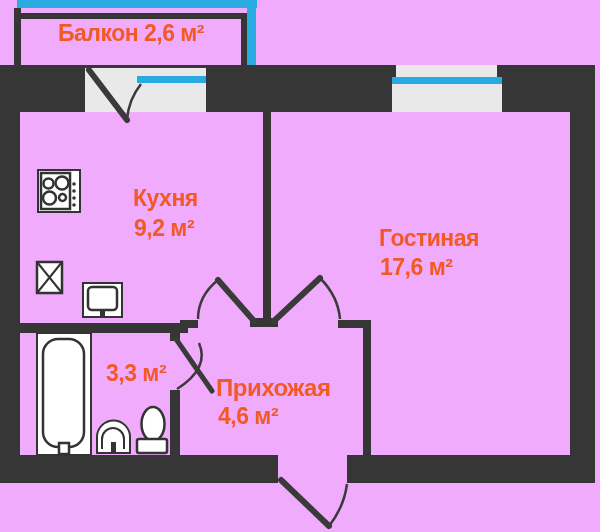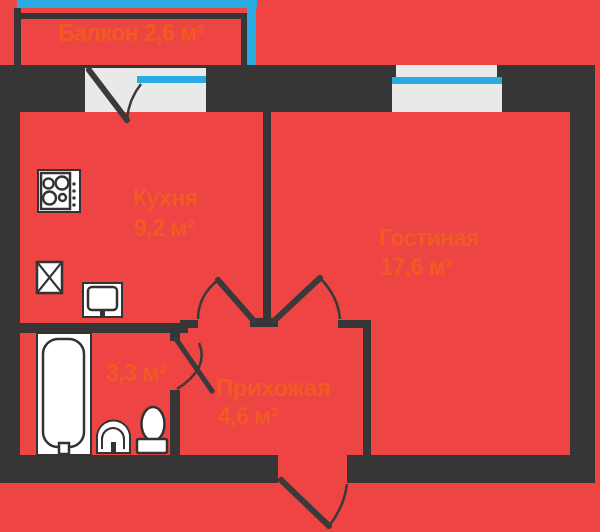--- a/index.html
+++ b/index.html
@@ -4,21 +4,21 @@
 <style>
   html, body {
     margin: 0;
     padding: 0;
     background: #000000;
   }
   .stage {
     position: relative;
     width: 600px;
     height: 532px;
-    background: #ef4444;
+    background: #f0abfc;
     overflow: hidden;
     font-family: "Liberation Sans", sans-serif;
   }
   svg { display: block; }
   .room-label {
     font-family: "Liberation Sans", sans-serif;
     font-weight: 700;
     fill: #f15a24;
     letter-spacing: -0.5px;
   }

